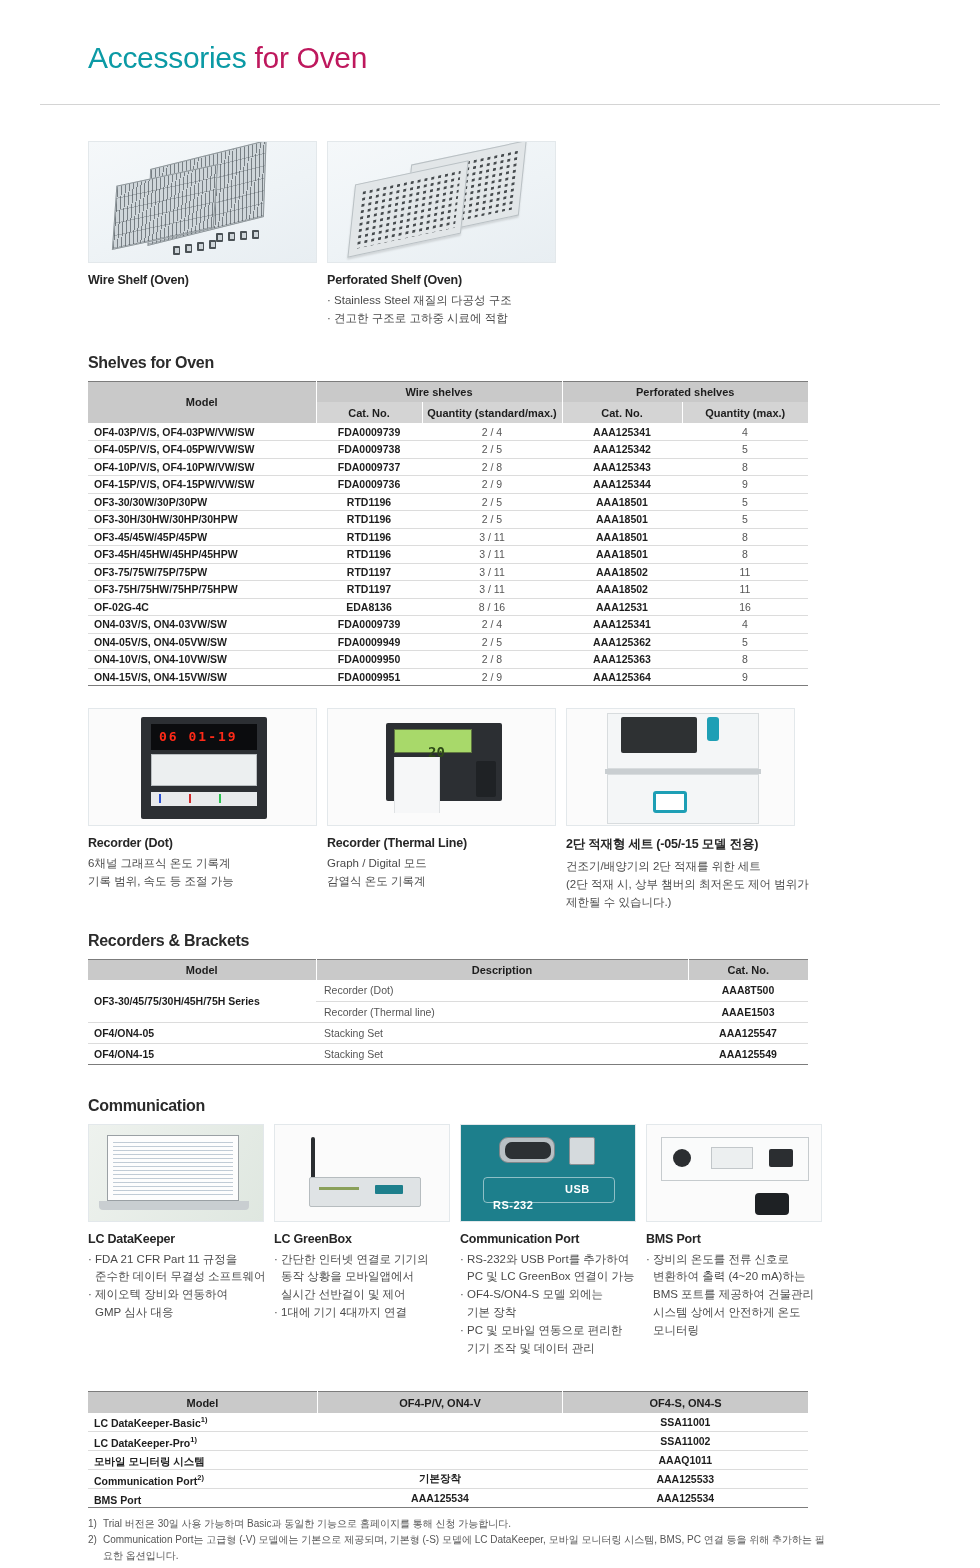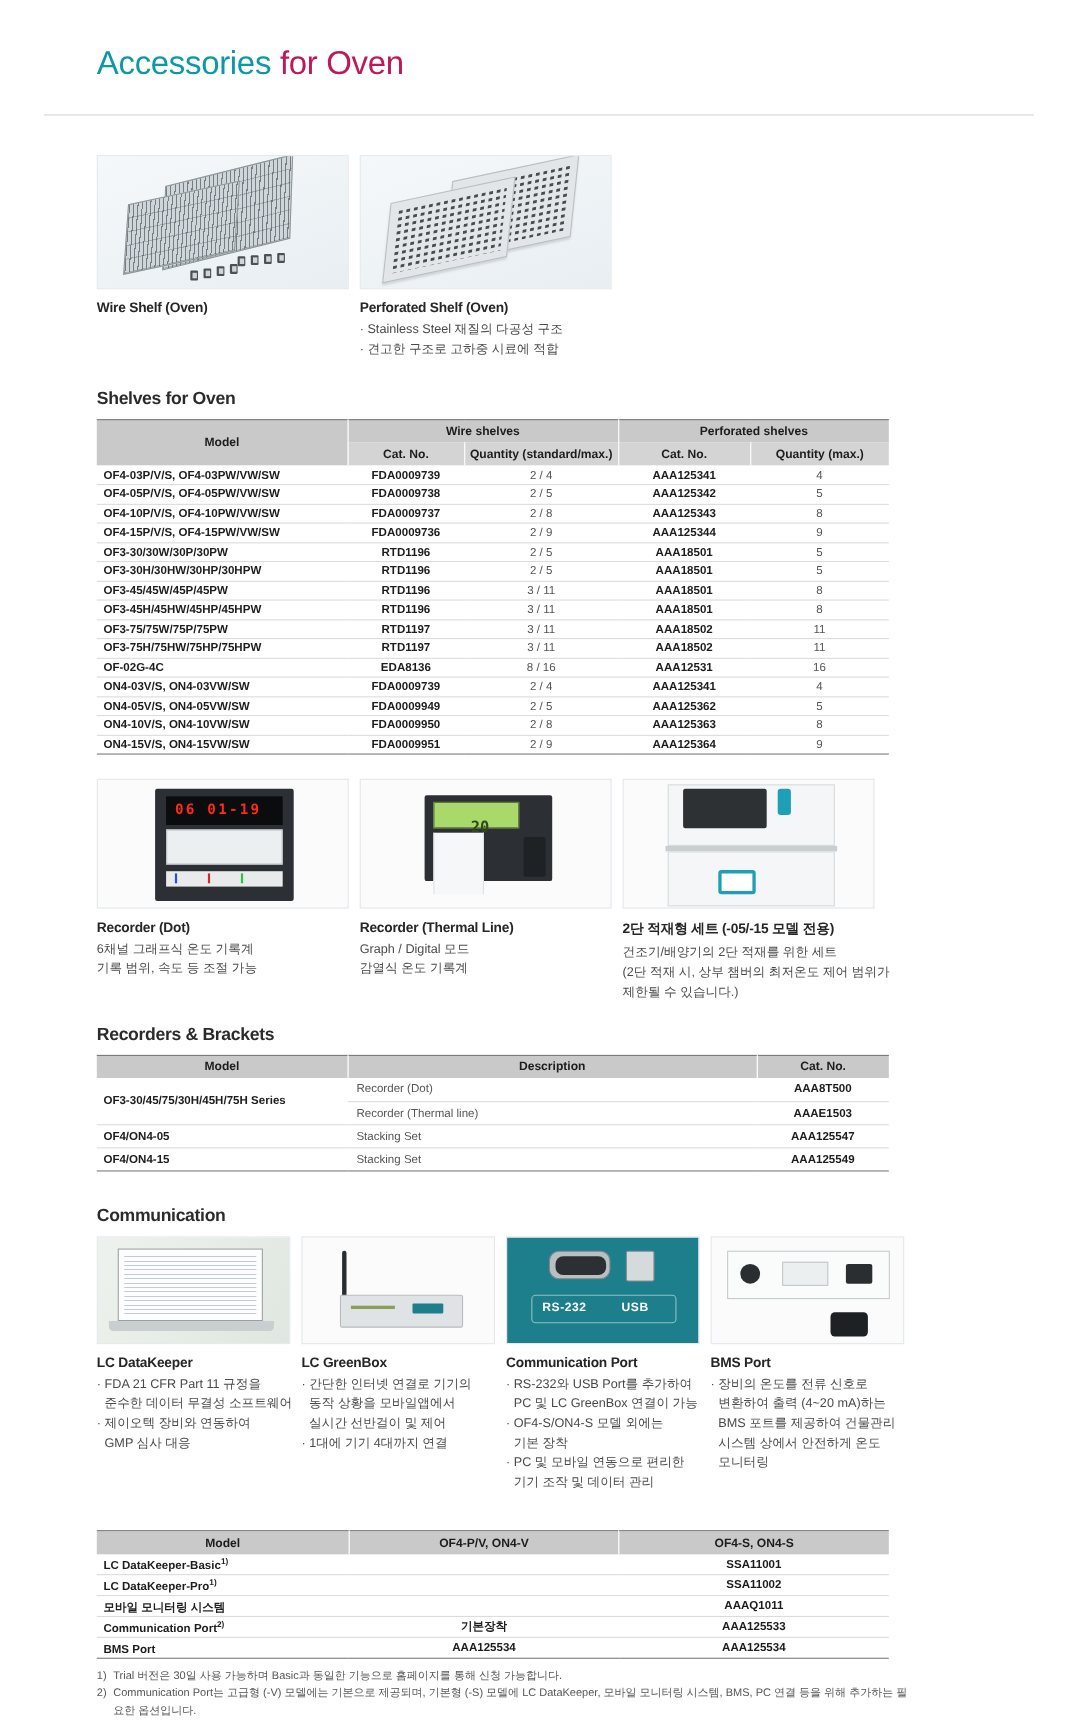--- a/index.html
+++ b/index.html
@@ -434,21 +434,21 @@
       <div style="position:absolute;left:44px;top:62px;width:40px;height:3px;background:#8aa05a;"></div>
       <div style="position:absolute;left:100px;top:60px;width:28px;height:9px;background:#1d7f8c;border-radius:1px;"></div>
     </div>
     <div class="tile comm">
       <div class="teal-panel"></div>
       <div class="dsub" style="left:38px;top:12px;width:56px;height:26px;">
         <div class="dsub-in" style="left:5px;top:4px;width:46px;height:17px;"></div>
       </div>
       <div class="usbp" style="left:108px;top:12px;width:26px;height:28px;"></div>
       <div class="lblbox" style="left:22px;top:52px;width:132px;height:26px;"></div>
-      <div class="port-lbl" style="left:32px;top:58px;">RS-232</div>
+      <div class="port-lbl" style="left:32px;top:74px;">RS-232</div>
       <div class="port-lbl" style="left:104px;top:58px;">USB</div>
     </div>
     <div class="tile comm">
       <div class="bms-plate" style="left:14px;top:12px;width:148px;height:44px;"></div>
       <div class="bms-conn" style="left:26px;top:24px;width:18px;height:18px;"></div>
       <div style="position:absolute;left:64px;top:22px;width:42px;height:22px;background:#eceff0;border:1px solid #c2c7ca;"></div>
       <div class="bms-iec" style="left:122px;top:24px;width:24px;height:18px;"></div>
       <div class="foot" style="left:108px;top:68px;width:34px;height:22px;"></div>
     </div>
   </div>

